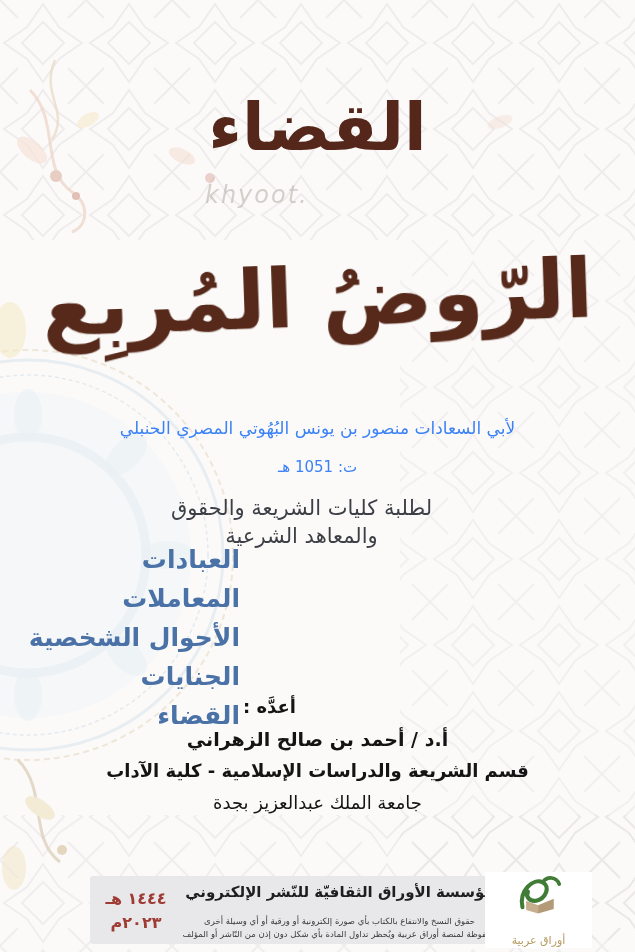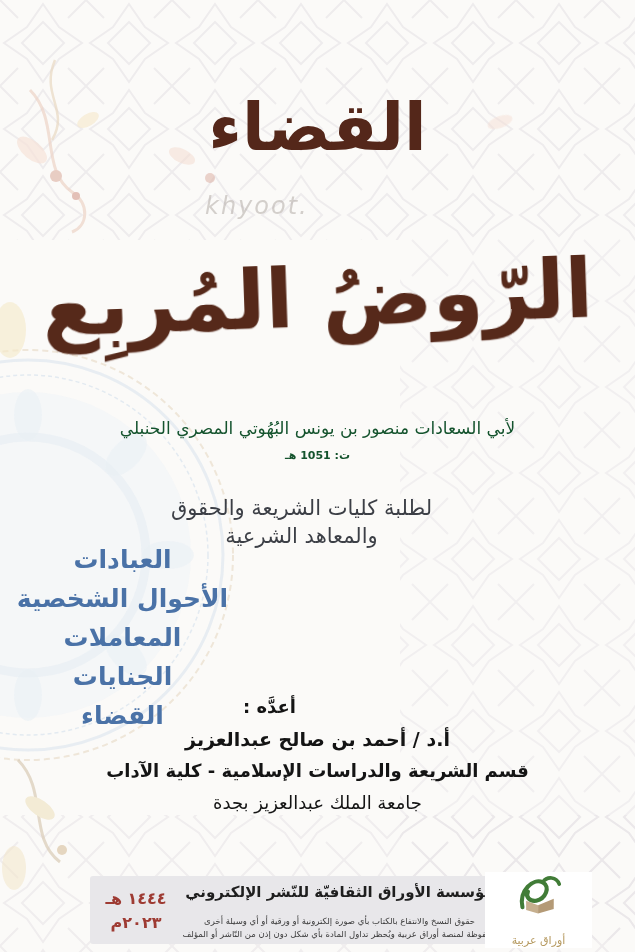--- a/index.html
+++ b/index.html
@@ -7,45 +7,45 @@
     width:635px;height:952px;position:relative;overflow:hidden;
     background:#fbfaf8;
     font-family:"DejaVu Sans", sans-serif;
     direction:rtl;
   }
   .bg-layer{position:absolute;inset:0;z-index:0;pointer-events:none;}
   .abs{position:absolute;}
   .center-text{width:100%;text-align:center;}
 
   .watermark{
-    left:205px;top:192px;
+    left:205px;top:181px;
     font-size:24px;font-style:italic;letter-spacing:2px;
     color:rgba(178,172,166,0.55);direction:ltr;z-index:1;
   }
   .top-title{
     top:92px;z-index:2;
     font-size:66px;font-weight:bold;color:#54271a;line-height:1.1;
   }
   .main-title{
     top:232px;z-index:2;
     font-size:82px;font-weight:bold;color:#56291a;line-height:1.6;
     transform:rotate(-2deg);
     text-shadow:0 1px 0 rgba(86,41,26,0.25);
   }
-  .author-block{top:416px;z-index:2;color:#14532d;}
+  .author-block{top:416px;z-index:2;color:#3b82f6;}
   .author-line1{font-size:17px;font-weight:500;line-height:1.5;}
-  .author-line2{font-size:11px;font-weight:700;margin-top:7px;}
+  .author-line2{font-size:15px;font-weight:400;margin-top:16px;}
   .audience-block{
     top:494px;z-index:2;color:#3c3f46;
     font-size:21px;font-weight:500;line-height:1.35;
     padding-right:0;transform:translateX(-16px);
   }
   .topics{
     left:5px;top:540px;width:235px;z-index:2;
-    text-align:center;color:#4a72a7;font-weight:bold;font-size:25px;
+    text-align:right;color:#4a72a7;font-weight:bold;font-size:25px;
   }
   .topics .topic{line-height:39px;}
   .prepared-label{
     top:696px;z-index:2;font-size:18px;font-weight:bold;color:#141414;
     transform:translateX(-48px);
   }
   .preparer-name{top:728px;z-index:2;font-size:19px;font-weight:bold;color:#141414;}
   .preparer-dept{top:760px;z-index:2;font-size:18px;font-weight:bold;color:#141414;padding-left:17px;}
   .preparer-univ{top:792px;z-index:2;font-size:18px;font-weight:normal;color:#141414;}
 
@@ -133,28 +133,28 @@
   <div class="author-line2">ت: 1051 هـ</div>
 </div>
 
 <div class="abs center-text audience-block">
   <div>لطلبة كليات الشريعة والحقوق</div>
   <div>والمعاهد الشرعية</div>
 </div>
 
 <div class="abs topics">
   <div class="topic">العبادات</div>
+  <div class="topic">المعاملات</div>
   <div class="topic">الأحوال الشخصية</div>
-  <div class="topic">المعاملات</div>
   <div class="topic">الجنايات</div>
   <div class="topic">القضاء</div>
 </div>
 
 <div class="abs center-text prepared-label">أعدَّه :</div>
-<div class="abs center-text preparer-name">أ.د / أحمد بن صالح عبدالعزيز</div>
+<div class="abs center-text preparer-name">أ.د / أحمد بن صالح الزهراني</div>
 <div class="abs center-text preparer-dept">قسم الشريعة والدراسات الإسلامية - كلية الآداب</div>
 <div class="abs center-text preparer-univ">جامعة الملك عبدالعزيز بجدة</div>
 
 <div class="abs footer-bar">
   <div class="footer-text">
     <div class="publisher">مؤسسة الأوراق الثقافيّة للنّشر الإلكتروني</div>
     <div class="copyright">
       <div>حقوق النسخ والانتفاع بالكتاب بأي صورة إلكترونية أو ورقية أو أي وسيلة أخرى</div>
       <div>محفوظة لمنصة أوراق عربية ويُحظر تداول المادة بأي شكل دون إذن من النّاشر أو المؤلف</div>
     </div>

